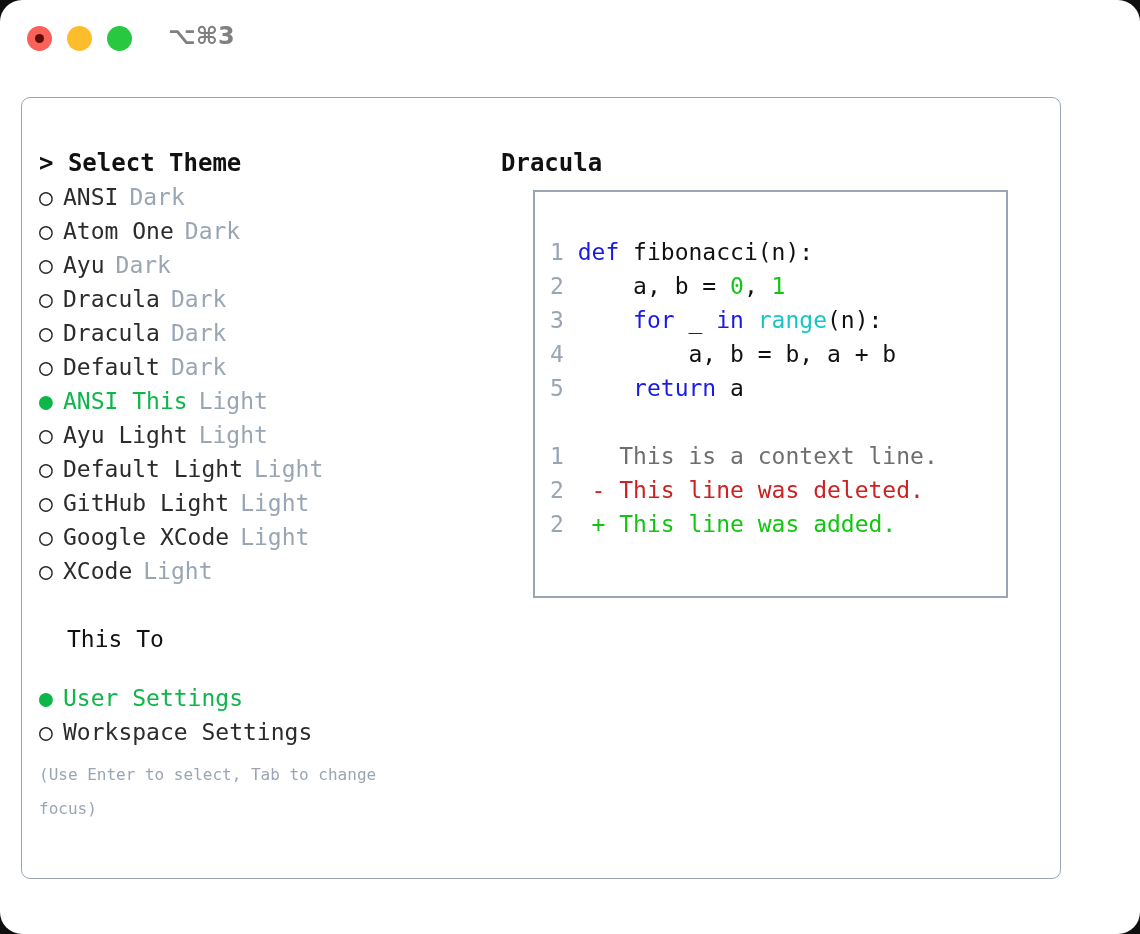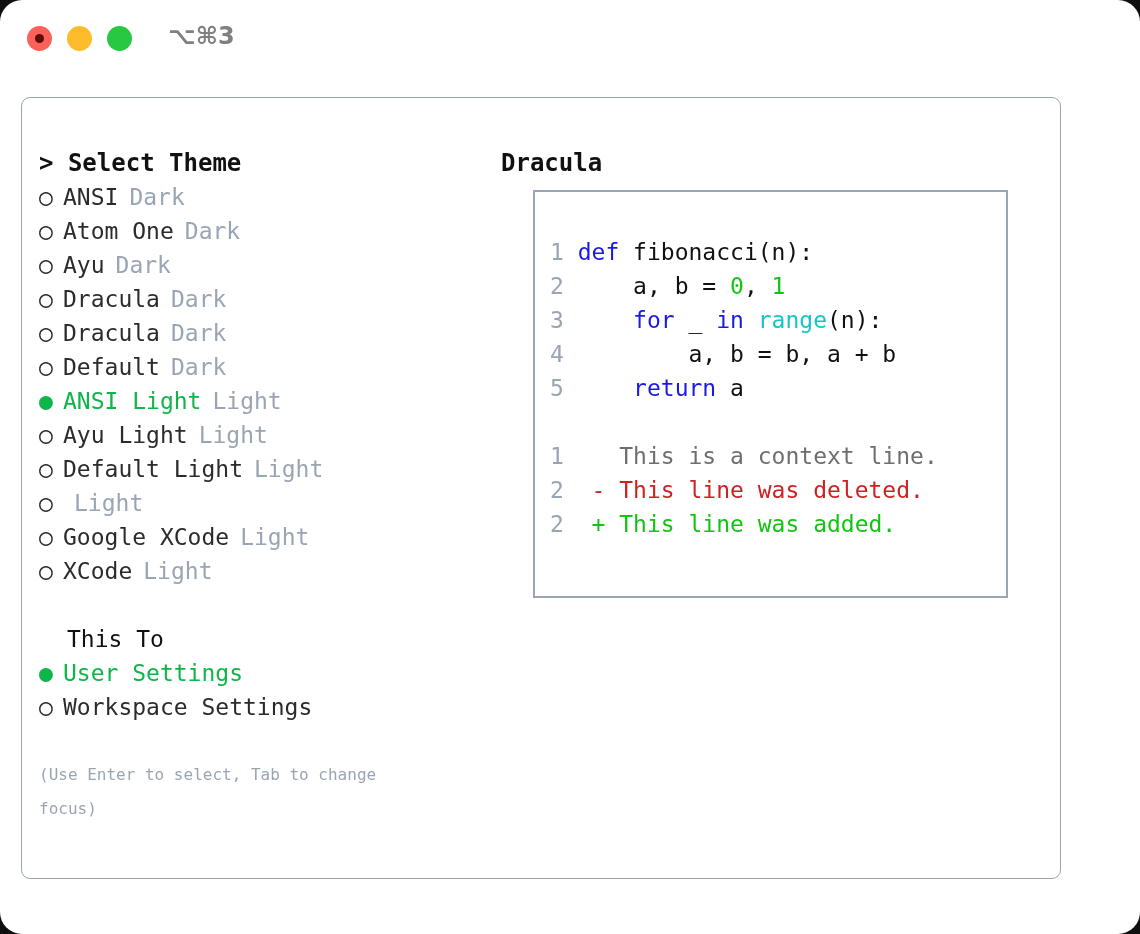--- a/index.html
+++ b/index.html
@@ -135,21 +135,21 @@
   }
   .apply-row {
     display: flex;
     align-items: baseline;
     height: 34px;
     line-height: 34px;
     font-size: 23px;
     white-space: pre;
     cursor: default;
   }
-  .apply-label { color: #2b2b2b; }
+  .apply-label { color: #2b2b2b; margin-top: 25px; }
   .apply-row.selected .apply-label { color: #0eb64a; }
 
   
   #hint-text {
     margin-top: 34px;
     font-size: 16px;
     line-height: 34px;
     color: #9aa5b4;
     width: 400px;
   }
@@ -211,24 +211,24 @@
 
       <div class="section-title">&gt; Select Theme</div>
 
       <div id="theme-list">
           <div class="theme-row"><span class="bullet off">○</span><span class="theme-name">ANSI</span><span class="theme-tag">Dark</span></div>
           <div class="theme-row"><span class="bullet off">○</span><span class="theme-name">Atom One</span><span class="theme-tag">Dark</span></div>
           <div class="theme-row"><span class="bullet off">○</span><span class="theme-name">Ayu</span><span class="theme-tag">Dark</span></div>
           <div class="theme-row"><span class="bullet off">○</span><span class="theme-name">Dracula</span><span class="theme-tag">Dark</span></div>
           <div class="theme-row"><span class="bullet off">○</span><span class="theme-name">Dracula</span><span class="theme-tag">Dark</span></div>
           <div class="theme-row"><span class="bullet off">○</span><span class="theme-name">Default</span><span class="theme-tag">Dark</span></div>
-          <div class="theme-row selected"><span class="bullet on">●</span><span class="theme-name">ANSI Light</span><span class="theme-tag">Light</span></div>
+          <div class="theme-row selected"><span class="bullet on">●</span><span class="theme-name">ANSI This</span><span class="theme-tag">Light</span></div>
           <div class="theme-row"><span class="bullet off">○</span><span class="theme-name">Ayu Light</span><span class="theme-tag">Light</span></div>
           <div class="theme-row"><span class="bullet off">○</span><span class="theme-name">Default Light</span><span class="theme-tag">Light</span></div>
-          <div class="theme-row"><span class="bullet off">○</span><span class="theme-tag">Light</span></div>
+          <div class="theme-row"><span class="bullet off">○</span><span class="theme-name">GitHub Light</span><span class="theme-tag">Light</span></div>
           <div class="theme-row"><span class="bullet off">○</span><span class="theme-name">Google XCode</span><span class="theme-tag">Light</span></div>
           <div class="theme-row"><span class="bullet off">○</span><span class="theme-name">XCode</span><span class="theme-tag">Light</span></div>
         </div>
 
       <div id="apply-block">
         <div id="apply-title">This To</div>
         <div id="apply-list">
             <div class="apply-row selected"><span class="bullet on">●</span><span class="apply-label">User Settings</span></div>
             <div class="apply-row"><span class="bullet off">○</span><span class="apply-label">Workspace Settings</span></div>
           </div>

